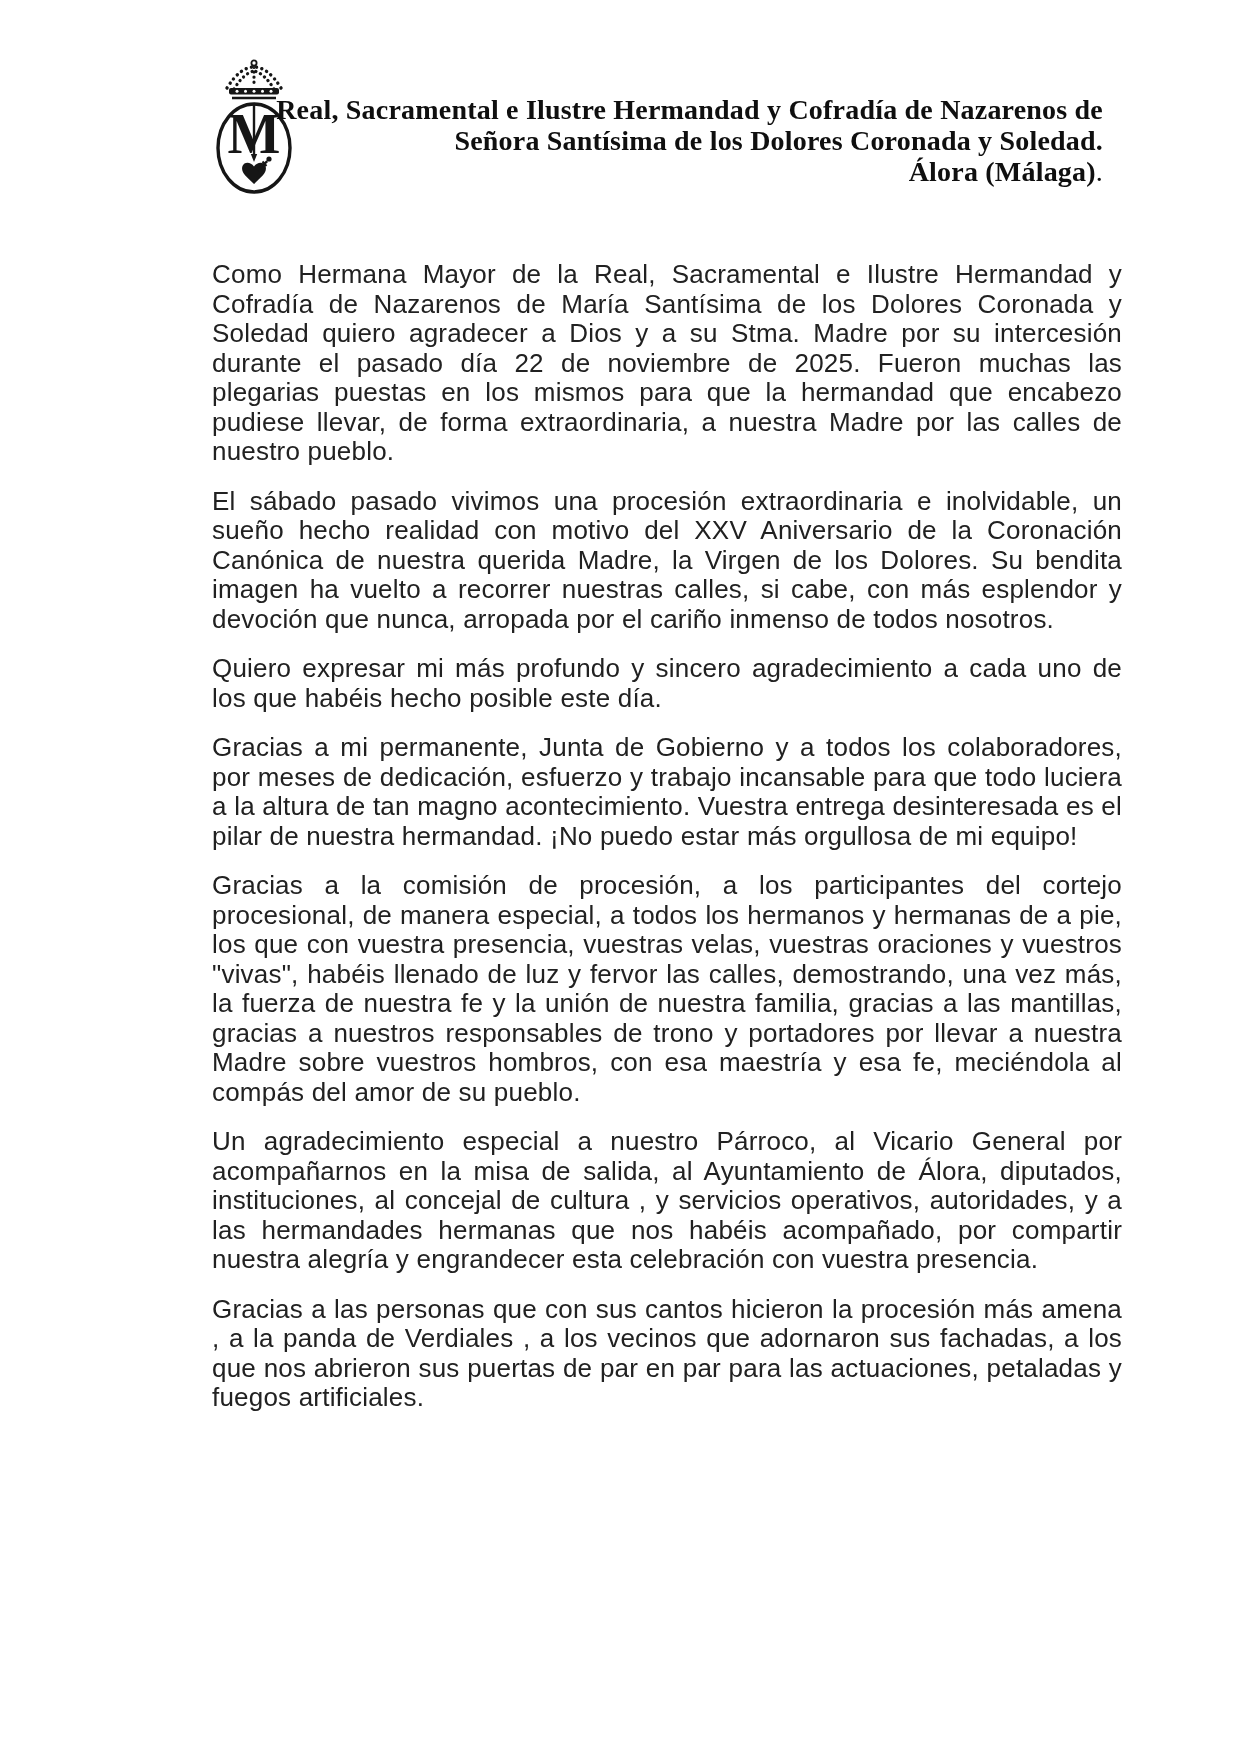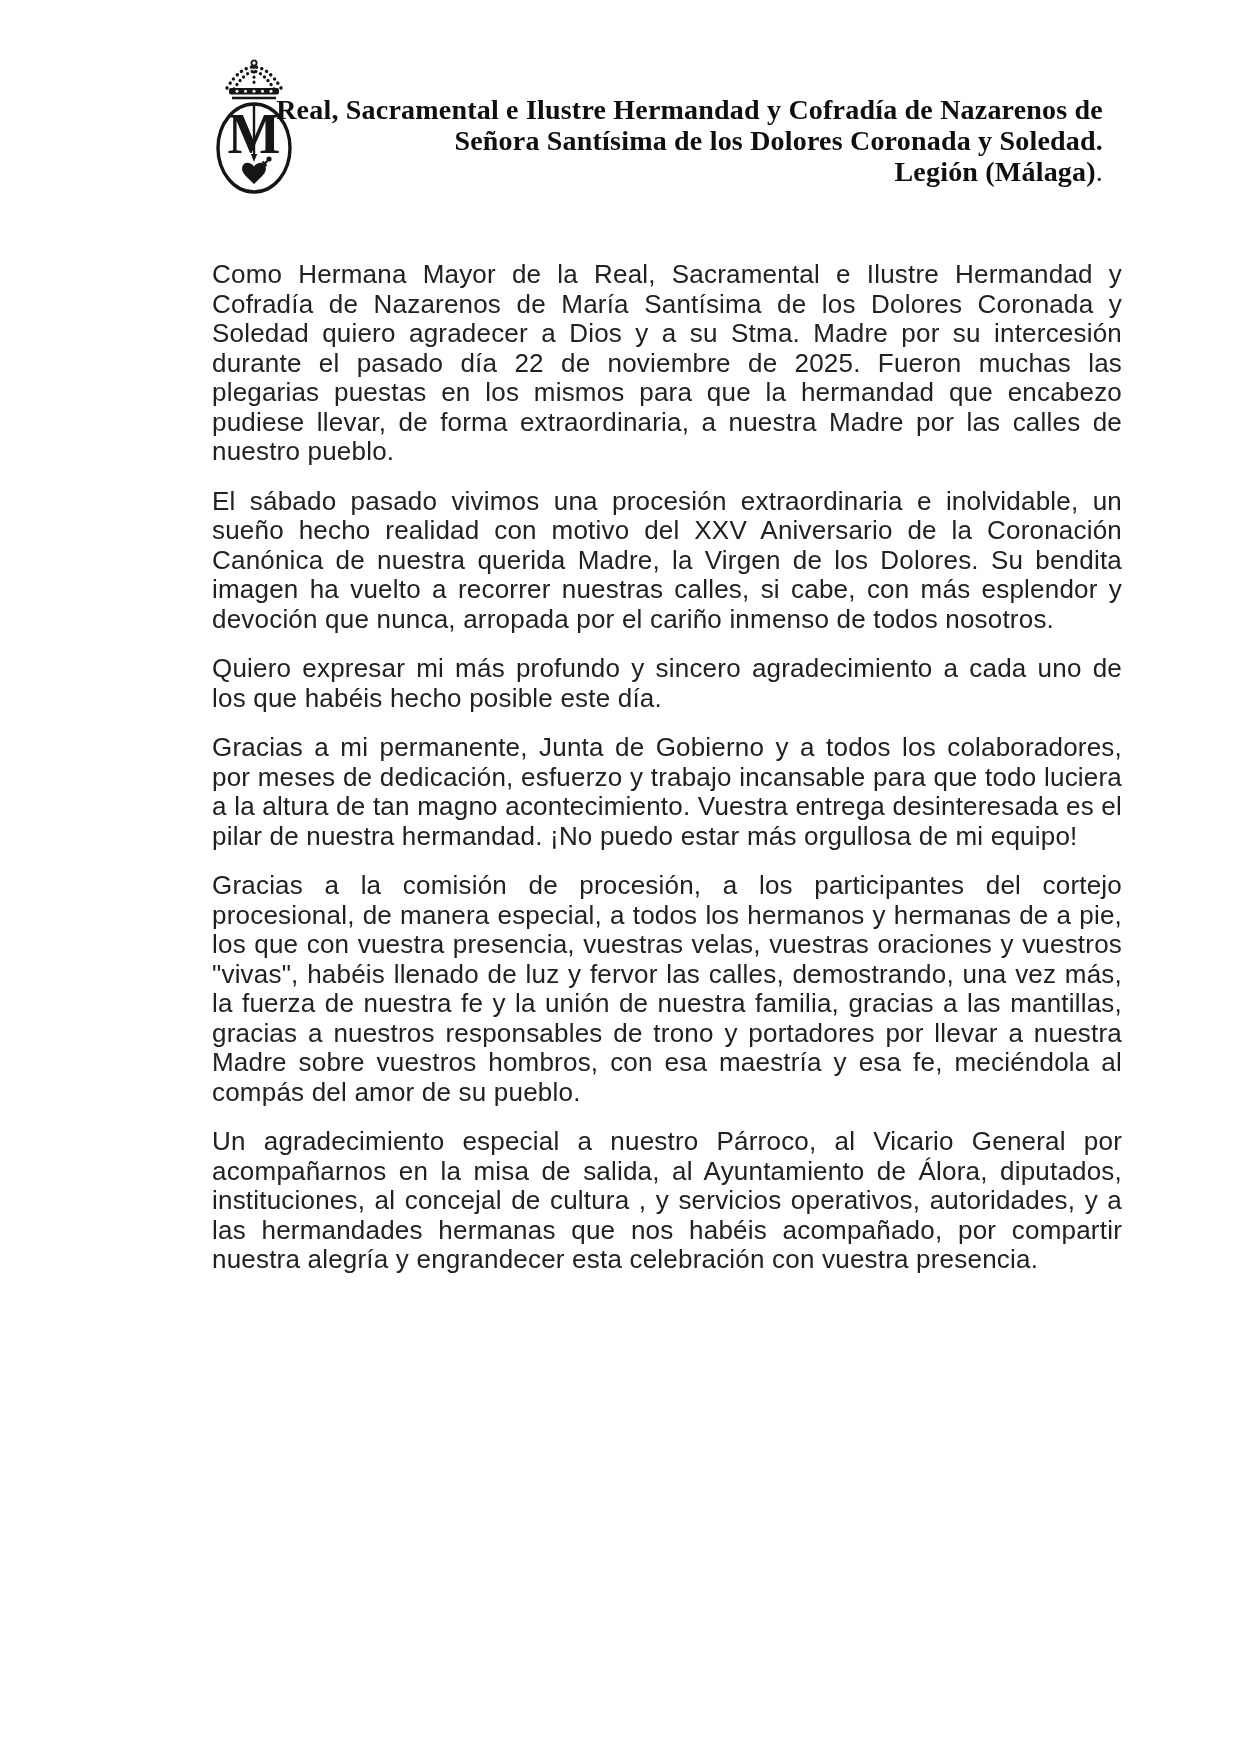--- a/index.html
+++ b/index.html
@@ -87,26 +87,27 @@
         <path d="M42,126 C33.5,118 28.5,114 30.5,108 C32,103.8 38.3,103.2 42,108.4 C45.7,103.2 52,103.8 53.5,108 C55.5,114 50.5,118 42,126 Z" fill="#161616"></path>
         <circle cx="57" cy="101" r="2.6" fill="#161616"></circle>
         <line x1="55.2" y1="103.2" x2="45.5" y2="112.5" stroke="#161616" stroke-width="2.4"></line>
         <line x1="50.5" y1="103.5" x2="54.5" y2="108" stroke="#161616" stroke-width="2"></line>
       </g>
     </svg>
 
     <div class="org">
       <div>Real, Sacramental e Ilustre Hermandad y Cofradía de Nazarenos de</div>
       <div>Señora Santísima de los Dolores Coronada y Soledad.</div>
-      <div><span>Legión (Málaga)</span><span class="tail">.</span></div>
+      <div><span>Álora (Málaga)</span><span class="tail">.</span></div>
     </div>
   </header>
 
   <main class="letter">
     <p>Como Hermana Mayor de la Real, Sacramental e Ilustre Hermandad y Cofradía de Nazarenos de María Santísima de los Dolores Coronada y Soledad quiero agradecer a Dios y a su Stma. Madre por su intercesión durante el pasado día 22 de noviembre de 2025. Fueron muchas las plegarias puestas en los mismos para que la hermandad que encabezo pudiese llevar, de forma extraordinaria, a nuestra Madre por las calles de nuestro pueblo.</p>
     <p>El sábado pasado vivimos una procesión extraordinaria e inolvidable, un sueño hecho realidad con motivo del XXV Aniversario de la Coronación Canónica de nuestra querida Madre, la Virgen de los Dolores. Su bendita imagen ha vuelto a recorrer nuestras calles, si cabe, con más esplendor y devoción que nunca, arropada por el cariño inmenso de todos nosotros.</p>
     <p>Quiero expresar mi más profundo y sincero agradecimiento a cada uno de los que habéis hecho posible este día.</p>
     <p>Gracias a mi permanente, Junta de Gobierno y a todos los colaboradores, por meses de dedicación, esfuerzo y trabajo incansable para que todo luciera a la altura de tan magno acontecimiento. Vuestra entrega desinteresada es el pilar de nuestra hermandad. ¡No puedo estar más orgullosa de mi equipo!</p>
     <p>Gracias a la comisión de procesión, a los participantes del cortejo procesional, de manera especial, a todos los hermanos y hermanas de a pie, los que con vuestra presencia, vuestras velas, vuestras oraciones y vuestros "vivas", habéis llenado de luz y fervor las calles, demostrando, una vez más, la fuerza de nuestra fe y la unión de nuestra familia, gracias a las mantillas, gracias a nuestros responsables de trono y portadores por llevar a nuestra Madre sobre vuestros hombros, con esa maestría y esa fe, meciéndola al compás del amor de su pueblo.</p>
     <p>Un agradecimiento especial a nuestro Párroco, al Vicario General por acompañarnos en la misa de salida, al Ayuntamiento de Álora, diputados, instituciones, al concejal de cultura , y servicios operativos, autoridades,  y a las hermandades hermanas que nos habéis acompañado, por compartir nuestra alegría y engrandecer esta celebración con vuestra presencia.</p>
+    <p>Gracias a las personas que con sus cantos hicieron la procesión más amena , a la panda de Verdiales , a los vecinos que adornaron sus fachadas, a los que nos abrieron sus puertas de par en par para las actuaciones, petaladas y fuegos artificiales.</p>
   </main>
 
 </div>
 
 </body></html>

